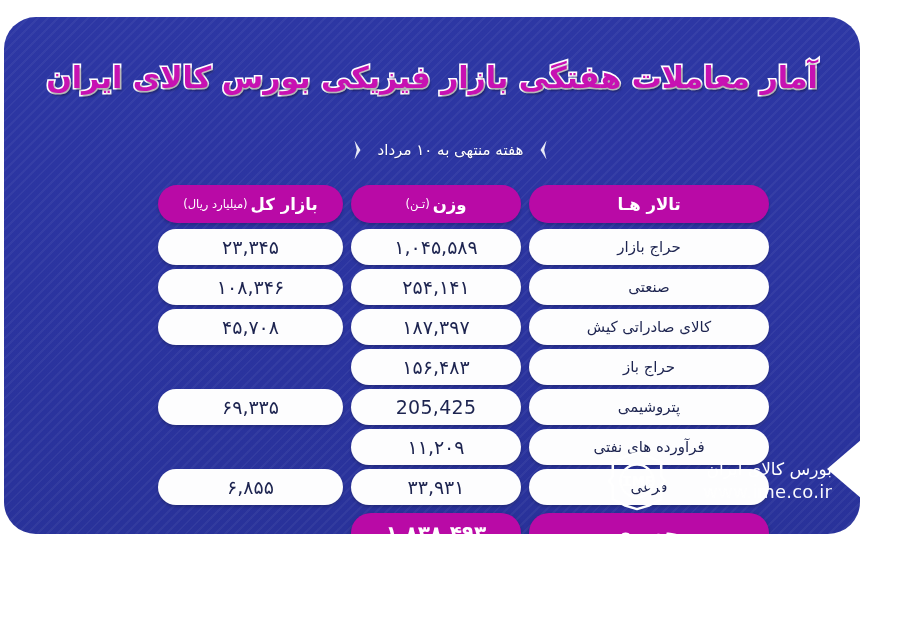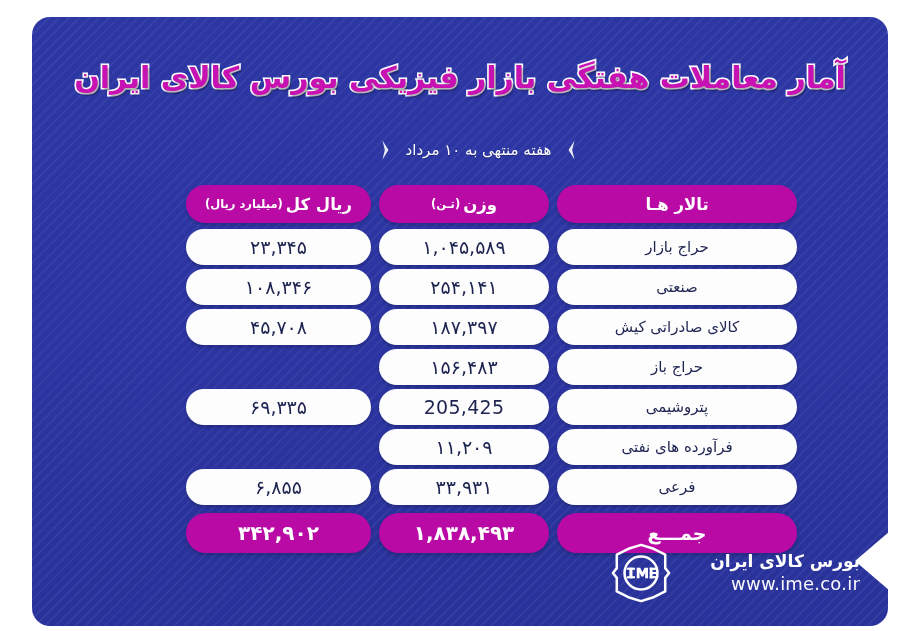--- a/index.html
+++ b/index.html
@@ -15,25 +15,25 @@
   #root {
     position: relative;
     width: 900px;
     height: 631px;
     background: #ffffff;
   }
 
   
   .panel {
     position: absolute;
-    left: 32px;
+    left: 4px;
     top: 17px;
     width: 856px;
-    height: 609px;
-    border-radius: 18px;
+    height: 517px;
+    border-radius: 32px;
     background:
       repeating-linear-gradient(
         -45deg,
         rgba(255,255,255,0.045) 0px,
         rgba(255,255,255,0.045) 2px,
         rgba(255,255,255,0.0) 2px,
         rgba(255,255,255,0.0) 7px
       ),
       linear-gradient(180deg, #2d37a4 0%, #2b34a0 55%, #29329a 100%);
     overflow: hidden;
@@ -128,21 +128,21 @@
     color: #ffffff;
     font-weight: bold;
     font-size: 16.5px;
     height: 38px;
     border-radius: 19px;
     box-shadow: 0 2px 3px rgba(0,0,0,0.18);
   }
   .trow.header { height: 38px; margin-bottom: 2px; }
   .cell.head .unit {
     font-size: 11.5px;
-    font-weight: bold;
+    font-weight: normal;
     margin-right: 3px;
   }
   .cell.data {
     background: #fdfdfe;
     color: #1d2450;
     box-shadow: 0 2px 3px rgba(0,0,0,0.20);
   }
   .cell.data.label { font-size: 15px; }
   .cell.data.num  { font-size: 19px; letter-spacing: 0.3px; }
 
@@ -168,21 +168,21 @@
     align-items: center;
     gap: 14px;
   }
   .footer-text {
     text-align: right;
     color: #ffffff;
     line-height: 1.32;
   }
   .footer-org {
     font-size: 17px;
-    font-weight: bold;
+    font-weight: normal;
     display: block;
     margin-left: 24px;
   }
   .footer-url {
     font-size: 18px;
     font-weight: normal;
     display: block;
     direction: ltr;
     letter-spacing: 0.2px;
     opacity: 0.97;
@@ -225,21 +225,21 @@
 
       <div class="trow header">
         <div class="cell head">
           <span>تالار هـا</span>
         </div>
         <div class="cell head">
           <span>وزن</span>
           <span class="unit">(تـن)</span>
         </div>
         <div class="cell head">
-          <span>ریال کل</span>
+          <span>بازار کل</span>
           <span class="unit">(میلیارد ریال)</span>
         </div>
       </div>
 
       <div class="trow">
         <div class="cell data label">حراج بازار</div>
         <div class="cell data num">۱,۰۴۵,۵۸۹</div>
         <div class="cell data num">۲۳,۳۴۵</div>
       </div>
       <div class="trow">
@@ -267,21 +267,20 @@
       </div>
       <div class="trow">
         <div class="cell data label">فرعی</div>
         <div class="cell data num">۳۳,۹۳۱</div>
         <div class="cell data num">۶,۸۵۵</div>
       </div>
 
       <div class="trow total">
         <div class="cell total label">جمـــع</div>
         <div class="cell total">۱,۸۳۸,۴۹۳</div>
-        <div class="cell total">۳۴۲,۹۰۲</div>
       </div>
     </div>
 
     <div class="footer">
       <div class="footer-text">
         <span class="footer-org">بورس کالای ایران</span>
         <span class="footer-url">www.ime.co.ir</span>
       </div>
       <div class="logo">
         <svg viewBox="0 0 64 64" aria-hidden="true">

